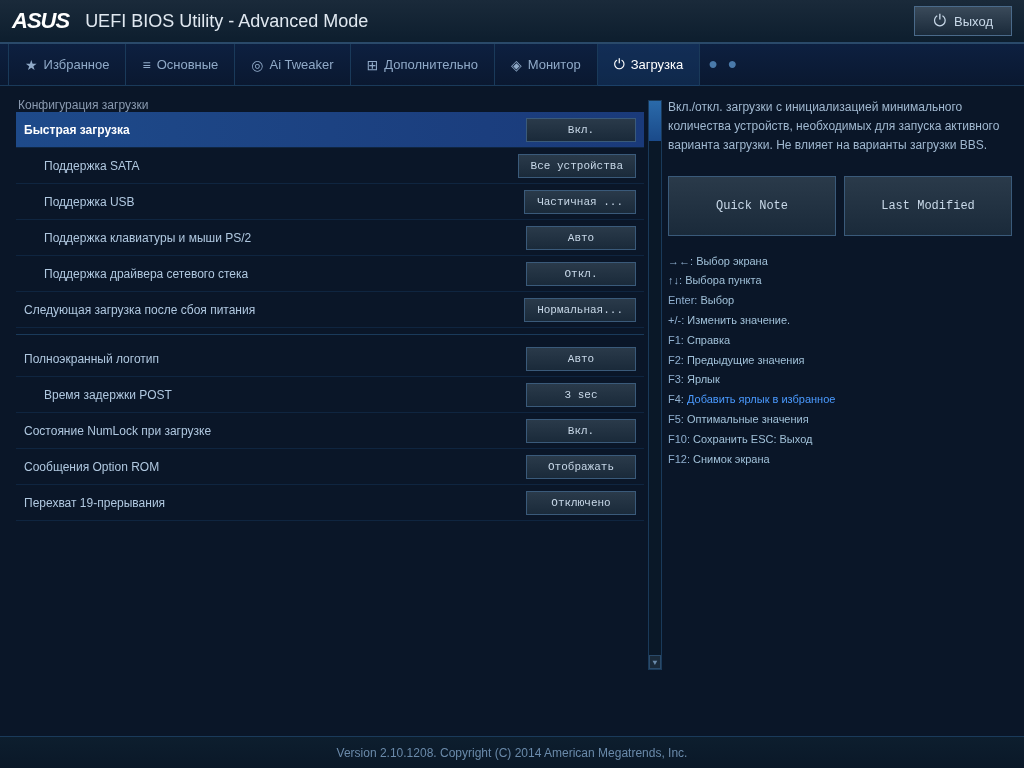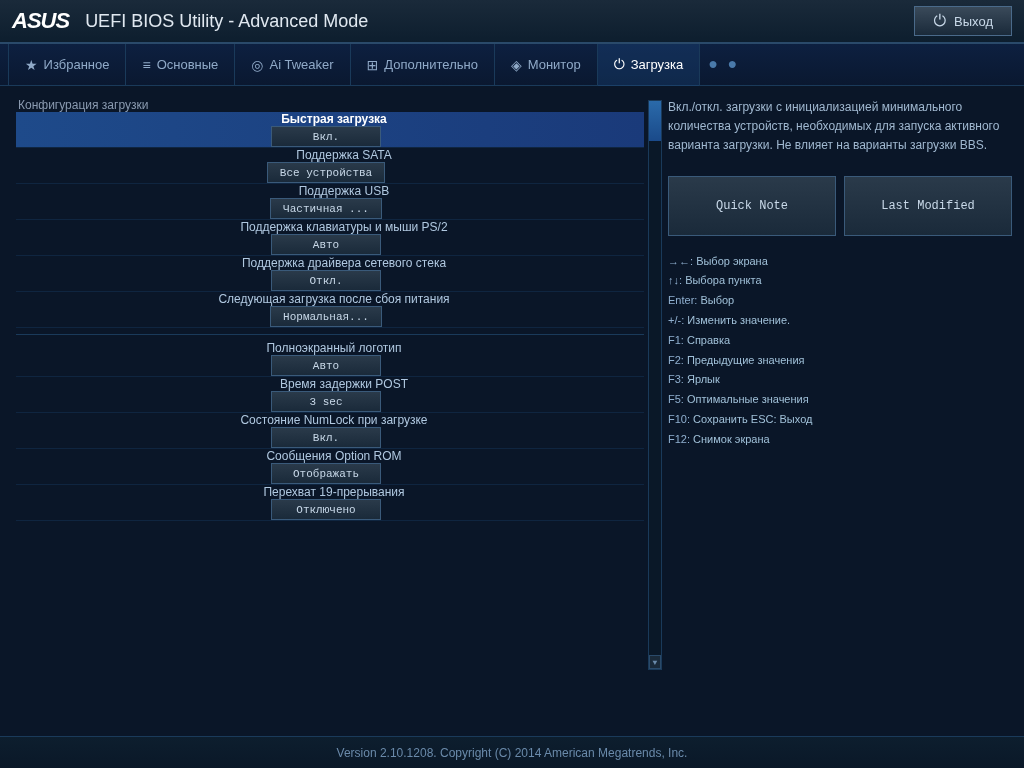--- a/index.html
+++ b/index.html
@@ -100,21 +100,20 @@
       font-family: Arial, sans-serif;
       margin-bottom: 0;
       padding-left: 2px;
     }
 
     .setting-row {
       display: flex;
       align-items: center;
       height: 36px;
       border-bottom: 1px solid #0f2540;
-      flex-direction: column;
     }
     .setting-row.highlighted {
       background: linear-gradient(90deg, #1e4a8a 0%, #1a3a7a 100%);
     }
     .setting-row.sub-item .setting-name {
       padding-left: 28px;
     }
 
     .setting-name {
       flex: 1;
@@ -372,20 +371,23 @@
         </div>
         <div class="help-row">
           <span class="key">F1: </span><span class="desc">Справка</span>
         </div>
         <div class="help-row">
           <span class="key">F2: </span><span class="desc">Предыдущие значения</span>
         </div>
         <div class="help-row">
           <span class="key">F3: </span><span class="desc">Ярлык</span>
         </div>
+        <div class="help-row highlight">
+          <span class="key">F4: </span><span class="desc" style="color:#4a9aff;">Добавить ярлык в избранное</span>
+        </div>
         <div class="help-row">
           <span class="key">F5: </span><span class="desc">Оптимальные значения</span>
         </div>
         <div class="help-row">
           <span class="key">F10: </span><span class="desc">Сохранить ESC: Выход</span>
         </div>
         <div class="help-row">
           <span class="key">F12: </span><span class="desc">Снимок экрана</span>
         </div>
       </div>

